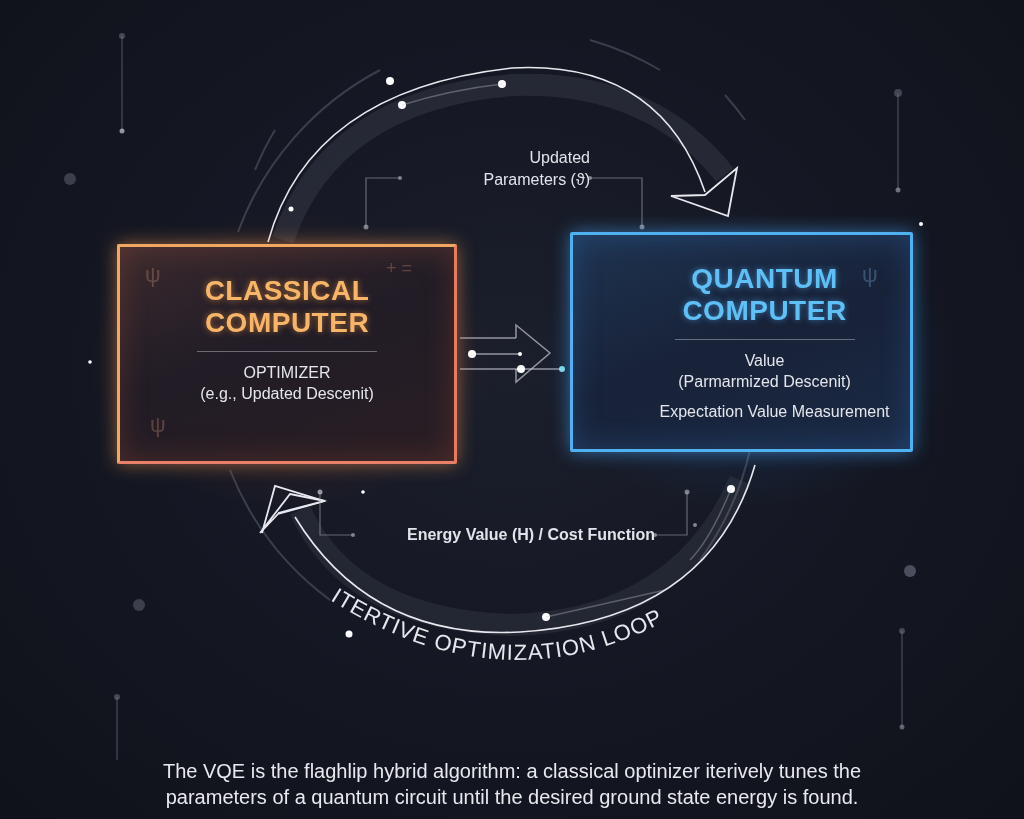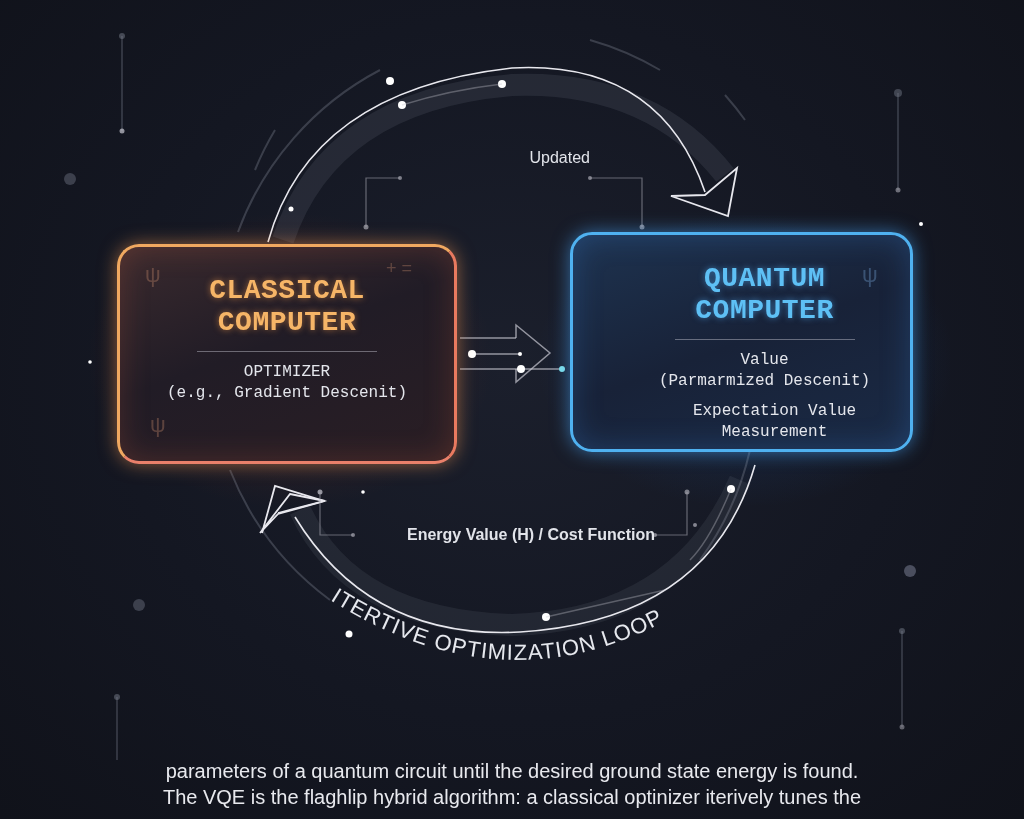--- a/index.html
+++ b/index.html
@@ -12,22 +12,22 @@
   .layer { position: absolute; left: 0; top: 0; width: 1024px; height: 819px; }
   .glow-orange {
     position: absolute; left: 90px; top: 215px; width: 400px; height: 290px;
     background: radial-gradient(ellipse at center, rgba(190,95,55,0.30) 0%, rgba(150,60,40,0.12) 45%, rgba(0,0,0,0) 72%);
   }
   .glow-blue {
     position: absolute; left: 540px; top: 215px; width: 410px; height: 290px;
     background: radial-gradient(ellipse at center, rgba(40,120,210,0.30) 0%, rgba(30,90,170,0.12) 45%, rgba(0,0,0,0) 72%);
   }
   .box {
-    position: absolute; box-sizing: border-box; border-radius: 22px;
-    display: flex; flex-direction: column; align-items: center; font-family: Liberation Mono, monospace;
+    position: absolute; box-sizing: border-box; border-radius: 2px;
+    display: flex; flex-direction: column; align-items: center;
   }
   .box-classical {
     left: 117px; top: 244px; width: 340px; height: 220px;
     border: 3px solid #f0a860;
     background: linear-gradient(160deg, #3a2a2e 0%, #211c26 45%, #2a1e24 100%);
     box-shadow: 0 0 18px rgba(240,150,80,0.55), inset 0 0 30px rgba(200,90,60,0.25);
     border-right-color: #e97a5f; border-bottom-color: #e9806a;
   }
   .box-quantum {
     left: 570px; top: 232px; width: 343px; height: 220px;
@@ -165,39 +165,40 @@
   <circle cx="866" cy="367" r="1.8" fill="#ffffff"></circle>
 </svg>
 
 <div class="box box-classical">
   <div class="box-title">
     <div>CLASSICAL</div>
     <div>COMPUTER</div>
   </div>
   <div class="divider"></div>
   <div class="box-line">OPTIMIZER</div>
-  <div class="box-line">(e.g., Gradient Descenit)</div>
+  <div class="box-line">(e.g., Updated Descenit)</div>
 </div>
 <span class="sym" style="left:145px; top:262px;">ψ</span>
 <span class="sym" style="left:150px; top:412px;">ψ</span>
 <span class="sym" style="left:386px; top:258px; font-size:18px;">+ =</span>
 
 <div class="box box-quantum">
   <div class="box-title">
     <div>QUANTUM</div>
     <div>COMPUTER</div>
   </div>
   <div class="divider"></div>
   <div class="box-line">Value</div>
   <div class="box-line">(Parmarmized Descenit)</div>
   <div class="box-line gap">Expectation Value Measurement</div>
 </div>
 <span class="sym sym-blue" style="left:862px; top:262px;">ψ</span>
 
 <div class="label" style="left:400px; top:147px; width:190px;">
   <div>Updated</div>
+  <div>Parameters (ϑ)</div>
 </div>
 <div class="label" style="left:355px; top:524px; width:300px;font-weight:bold;">Energy Value (H) / Cost Function</div>
 
 <div class="caption">
+  <div>The VQE is the flaghlip hybrid algorithm: a classical optinizer iterively tunes the</div>
   <div>parameters of a quantum circuit until the desired ground state energy is found.</div>
-  <div>The VQE is the flaghlip hybrid algorithm: a classical optinizer iterively tunes the</div>
 </div>
 
 </body></html>

